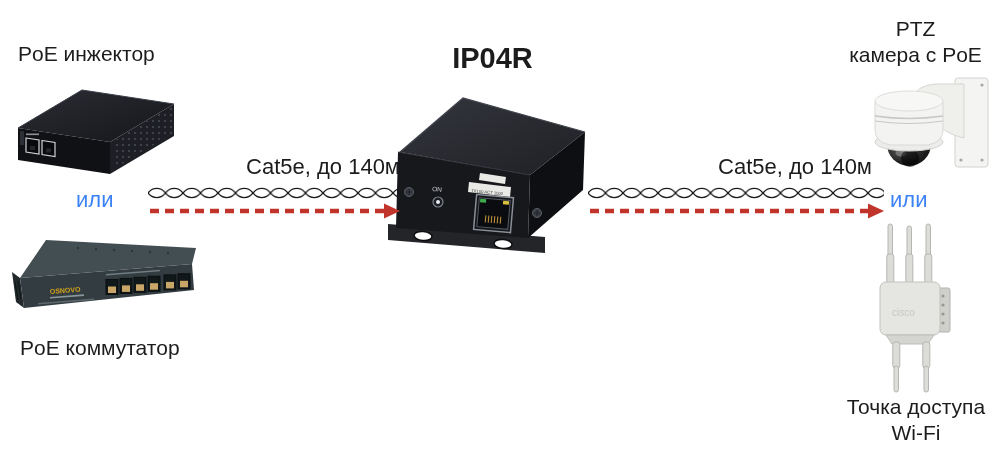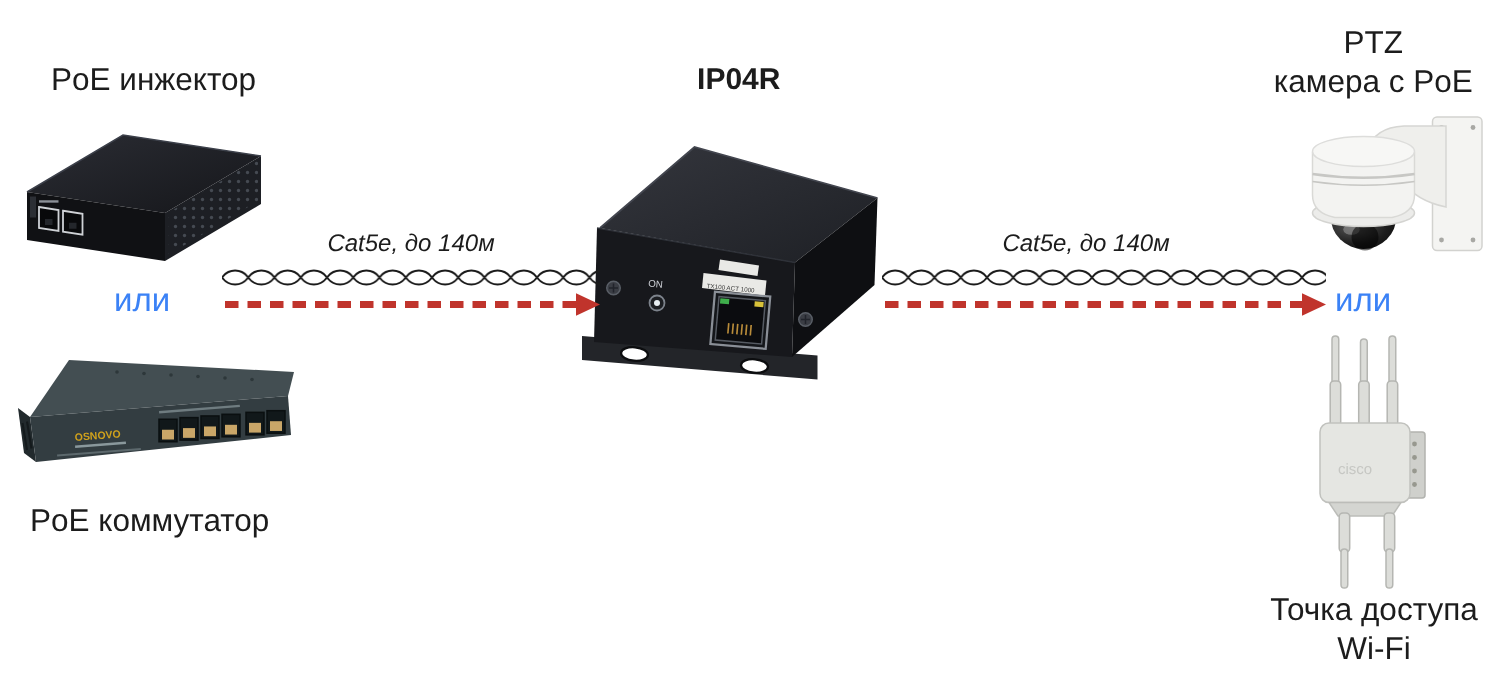--- a/index.html
+++ b/index.html
@@ -5,23 +5,23 @@
   * { margin:0; padding:0; box-sizing:border-box; }
   body { background:#ffffff; font-family:"Liberation Sans", sans-serif; }
   .canvas {
     position:relative; width:1000px; height:451px; background:#ffffff;
     overflow:hidden; color:#1c1c1c;
   }
   .abs { position:absolute; }
   .lbl { font-size:21px; color:#1c1c1c; white-space:nowrap; }
   .lbl-center { text-align:center; line-height:26px; }
   .or { font-size:22px; color:#3b82f6; }
-  .title { font-size:20px; font-weight:bold; text-align:center; }
+  .title { font-size:29px; font-weight:bold; text-align:center; }
   .link { position:absolute; }
-  .link .cable-label { font-size:16px; text-align:center; margin-bottom:6px; white-space:nowrap;font-style:italic; }
+  .link .cable-label { font-size:22px; text-align:right; margin-bottom:6px; white-space:nowrap; }
   .link .cable-label.shift-l { transform:translateX(-12px); }
   svg { display:block; }
   .defs-holder { position:absolute; width:0; height:0; overflow:hidden; }
 </style>
 </head>
 <body>
 
 <div class="canvas">
 
   <svg class="defs-holder" aria-hidden="true">
@@ -42,21 +42,21 @@
           <stop offset="1" stop-color="#1e2025"></stop>
       </linearGradient>
       <radialGradient id="domeGrad" cx="0.35" cy="0.35" r="0.9">
         <stop offset="0" stop-color="#555555"></stop>
           <stop offset="0.55" stop-color="#1d1d1d"></stop>
           <stop offset="1" stop-color="#050505"></stop>
       </radialGradient>
     </defs>
   </svg>
 
-  <div class="abs lbl" style="left:34px; top:42px;text-align:right;">PoE инжектор</div>
+  <div class="abs lbl" style="left:18px; top:42px;text-align:right;">PoE инжектор</div>
 
   <svg class="abs" style="left:12px; top:82px;" width="170" height="95" viewBox="0 0 170 95">
     <g>
       <polygon points="6,46 70,8 162,22 98,60" fill="url(#boxtop)"></polygon>
       <polygon points="6,46 98,60 98,92 6,78" fill="#101114"></polygon>
       <polygon points="98,60 162,22 162,54 98,92" fill="#1d1f24"></polygon>
       <polygon points="100,60 160,24 160,52 100,88" fill="url(#vents)"></polygon>
       <path d="M6,46 L70,8 L162,22" fill="none" stroke="#3c404a" stroke-width="1"></path>
       <g>
         <polygon points="14,56 27,58 27,72 14,70" fill="#08090b" stroke="#cfd2d6" stroke-width="1.2"></polygon>

